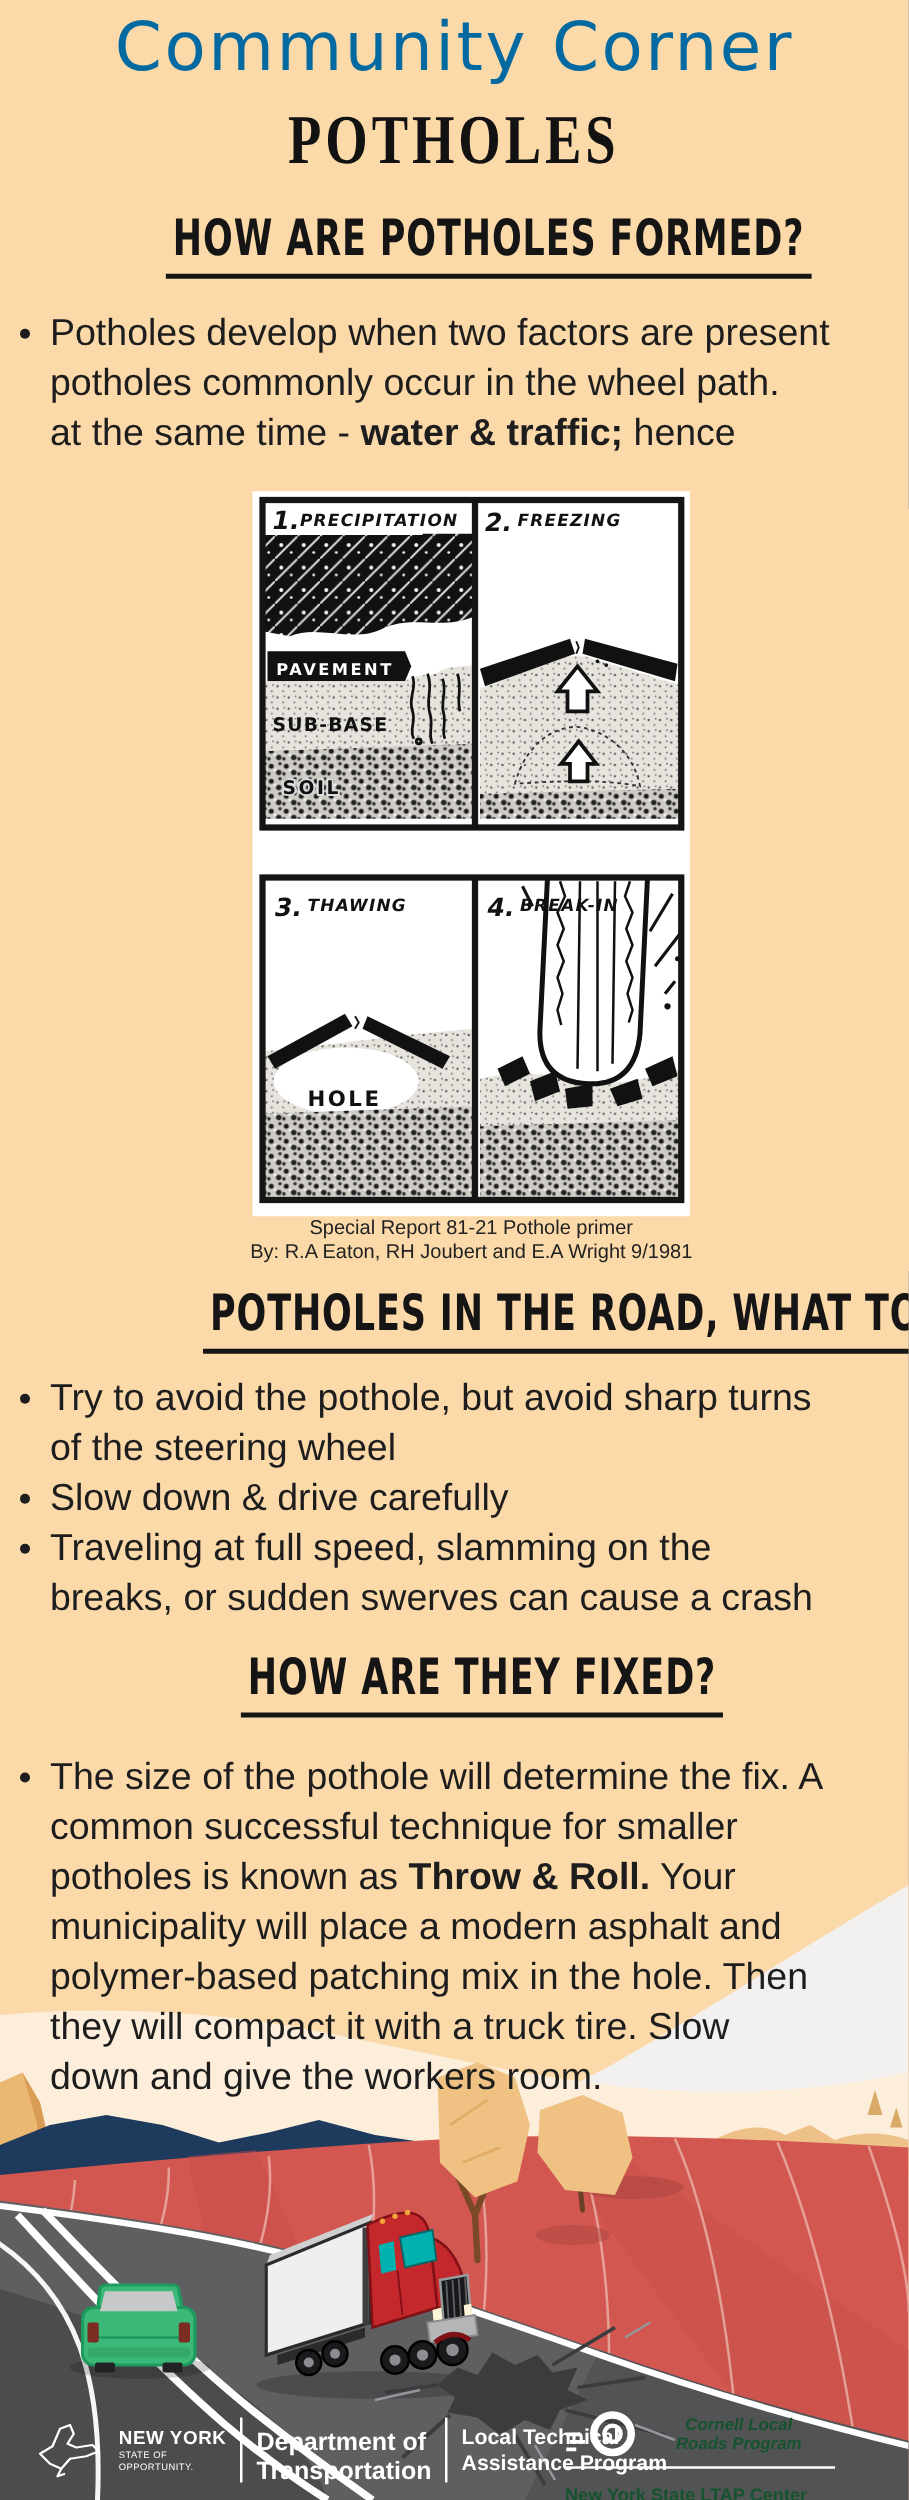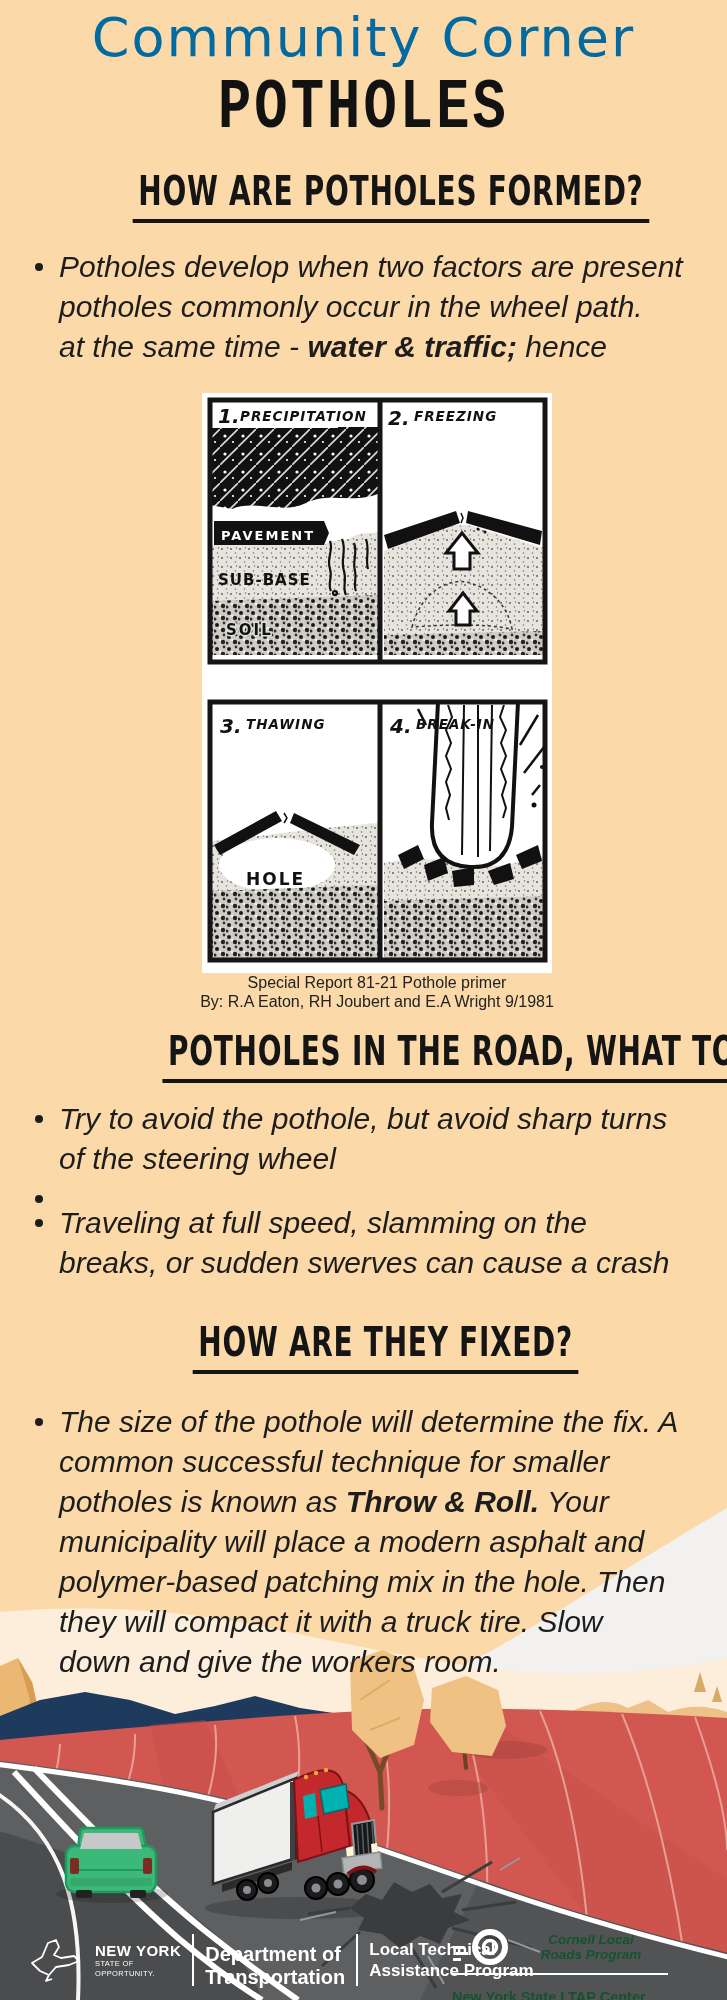--- a/index.html
+++ b/index.html
@@ -1,28 +1,28 @@
 <!DOCTYPE html>
 <html><head>
 <meta charset="utf-8">
 <style>
   html,body{margin:0;padding:0;background:#9a9a9a;}
   #page{position:relative;width:727px;height:2000px;background:#fbd9a8;overflow:hidden;
         font-family:"Liberation Sans",sans-serif;color:#1d1d1d;}
   .center-row{position:absolute;left:0;width:727px;text-align:center;white-space:nowrap;}
   .kicker{top:6px;font-family:"DejaVu Sans",sans-serif;font-size:54px;font-weight:400;
           letter-spacing:2px;color:#0369a1;}
-  .big-title{top:68px;font-family:Liberation Mono, monospace;font-size:71px;font-weight:bold;
+  .big-title{top:80px;font-family:Liberation Serif, serif;font-size:56px;font-weight:bold;
              letter-spacing:4px;color:#121212;}
   .big-title>span{display:inline-block;transform:scaleX(.78);transform-origin:center;}
   .sec-head{font-family:"DejaVu Sans",sans-serif;font-size:40px;font-weight:bold;
             letter-spacing:1px;color:#151515;padding-left:22px;}
   .sec-head>span{display:inline-block;transform:scaleX(.70);transform-origin:center;
                  border-bottom:4px solid #151515;padding:0 8px 5px 8px;}
-  .bullets{position:absolute;left:0;width:727px;padding-left:35px;box-sizing:border-box;font-style:italic;}
+  .bullets{position:absolute;left:0;width:727px;padding-left:16px;box-sizing:border-box;}
   .bullet{display:flex;}
   .dot{flex:0 0 auto;width:8px;height:8px;border-radius:50%;background:#1d1d1d;margin:16px 16px 0 0;}
   .bline{font-size:30px;line-height:40px;white-space:nowrap;}
   .bline b{font-weight:bold;}
   #comic-fig{position:absolute;left:202px;top:393px;width:350px;height:580px;background:#ffffff;}
   #comic-caption{position:absolute;left:152px;top:973px;width:450px;text-align:center;
                  font-size:16px;line-height:19px;color:#222;}
   #illo{position:absolute;left:0;top:1400px;width:727px;height:600px;}
   .z-text{z-index:3;} .z-art{z-index:1;}
   #footer-left{position:absolute;left:26px;top:1931px;display:flex;align-items:center;gap:11px;
@@ -75,20 +75,23 @@
   <div class="bullets z-text" style="top:1099px">
       <div class="bullet">
         <span class="dot"></span>
         <div>
           <div class="bline"><span>Try to avoid the pothole, but avoid sharp turns</span></div>
           <div class="bline"><span>of the steering wheel</span></div>
         </div>
       </div>
       <div class="bullet">
         <span class="dot"></span>
+        <div>
+          <div class="bline"><span>Slow down &amp; drive carefully</span></div>
+        </div>
       </div>
       <div class="bullet">
         <span class="dot"></span>
         <div>
           <div class="bline"><span>Traveling at full speed, slamming on the</span></div>
           <div class="bline"><span>breaks, or sudden swerves can cause a crash</span></div>
         </div>
       </div>
     </div>
   <div class="bullets z-text" style="top:1402px">

